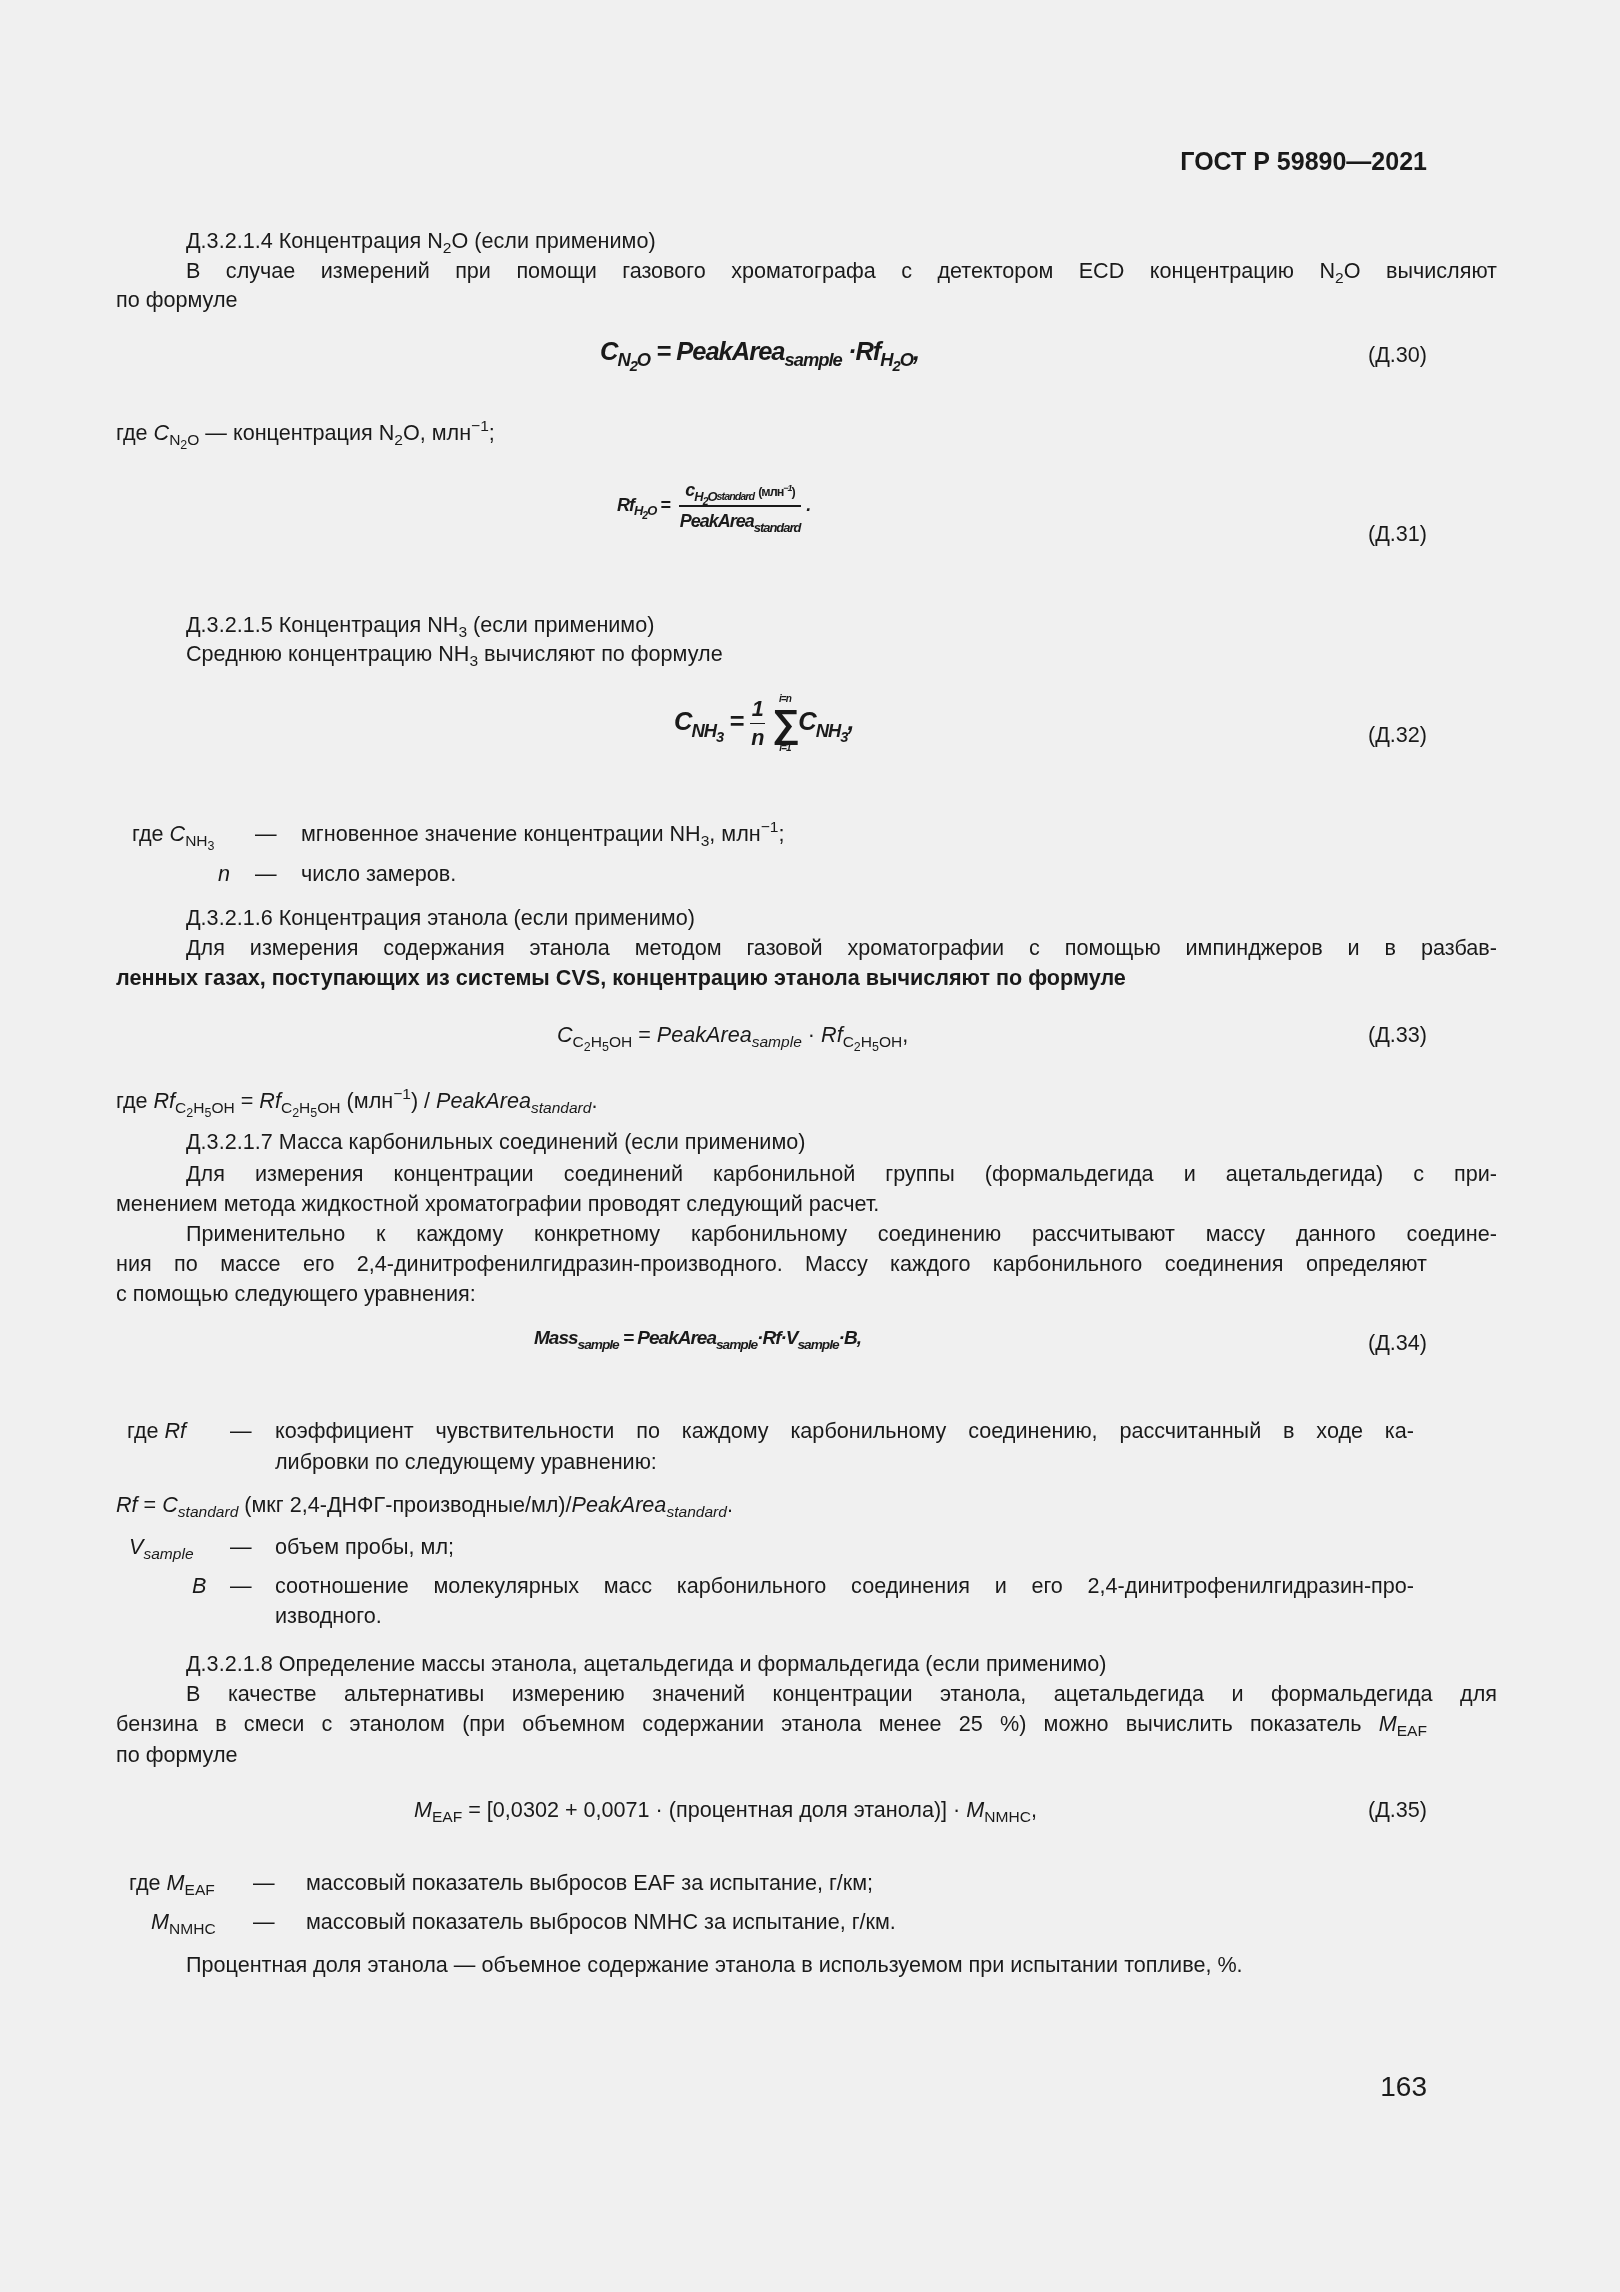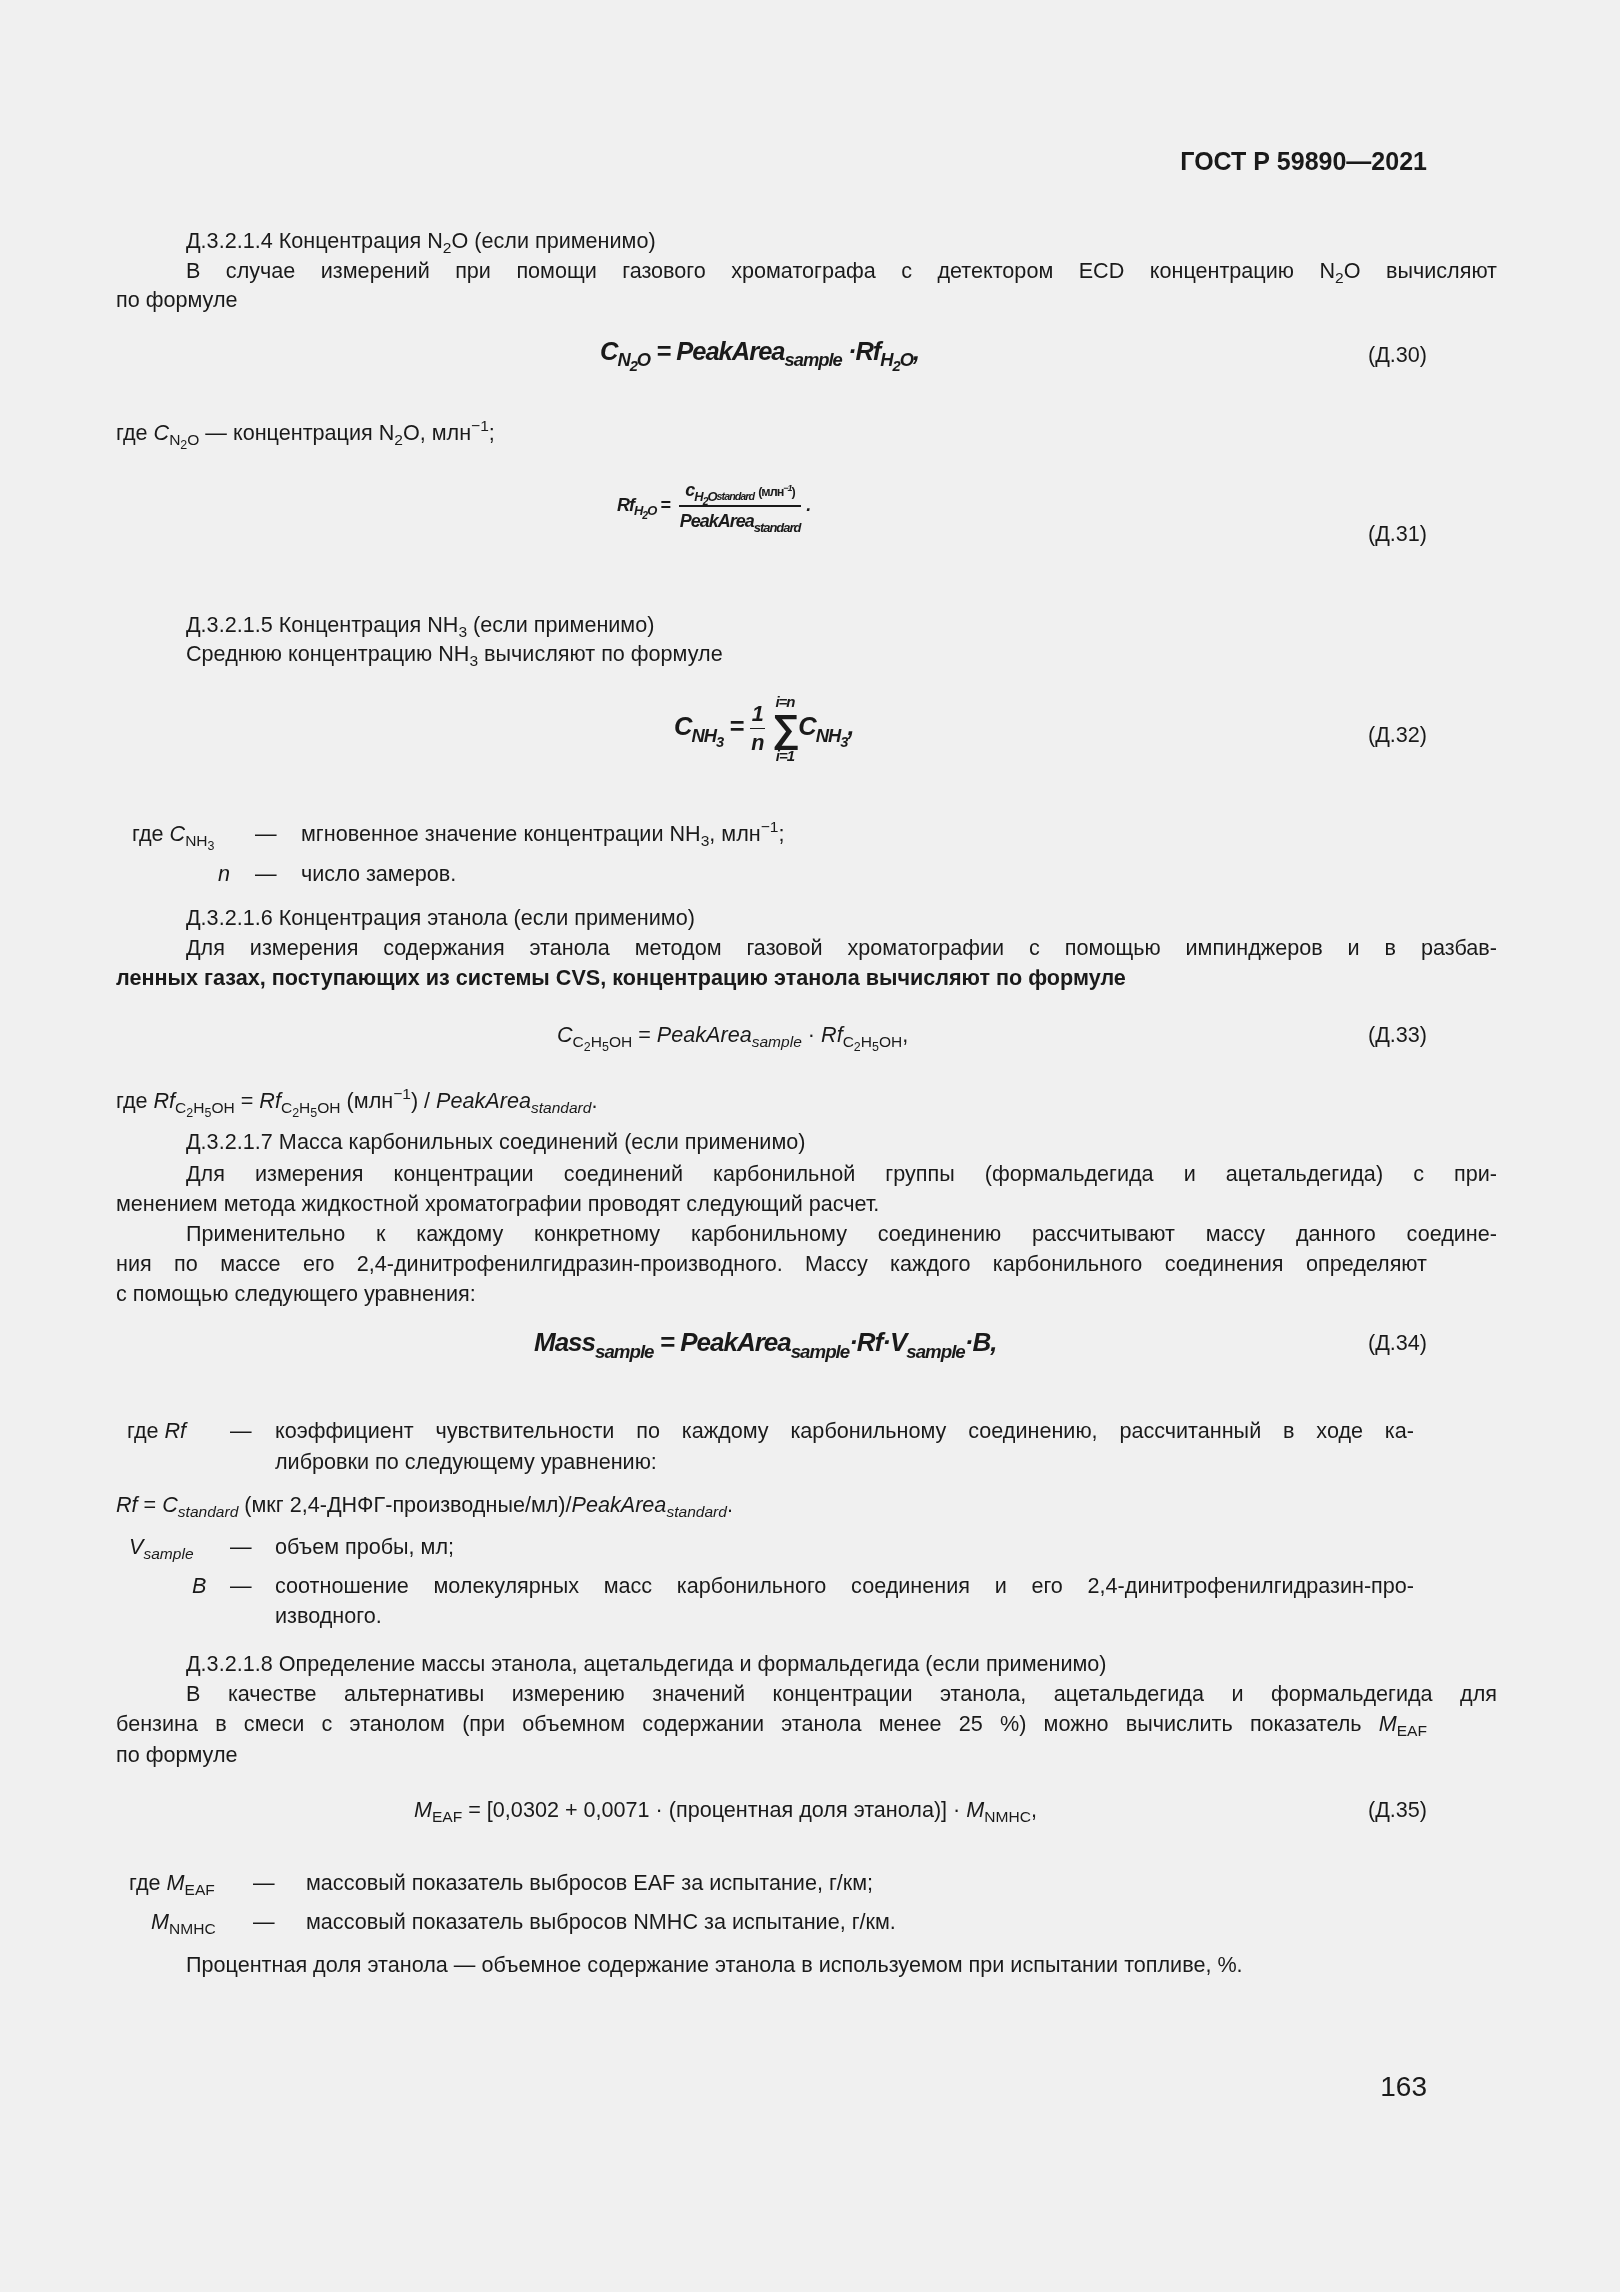--- a/index.html
+++ b/index.html
@@ -17,21 +17,21 @@
   .header { right:193px; top:147px; font-weight:bold; font-size:25px; }
   .eqnum { position:absolute; right:193px; }
   .formula { position:absolute; white-space:nowrap; }
   .bf { font-weight:bold; font-style:italic; font-family:"Liberation Sans", sans-serif; letter-spacing:-1px; }
   .frac { display:inline-flex; flex-direction:column; align-items:center; vertical-align:middle; }
   .frac .num { border-bottom:2px solid #1a1a1a; padding:0 5.9px 3.9px; }
   .frac .den { padding:3.9px 5.9px 0; }
   .defrow { position:absolute; white-space:nowrap; line-height:29px; }
   .pagenum { right:193px; top:2071px; font-size:28px; }
   .sigma { display:inline-flex; flex-direction:column; align-items:center; vertical-align:middle; line-height:1; }
-  .sigma .lim { font-size:15px; }
+  .sigma .lim { font-size:10px; }
   .sigma .s { font-size:39px; font-weight:bold; }
 </style>
 </head>
 <body>
 
 <div class="abs header">ГОСТ Р 59890—2021</div>
 
 <div class="line ind" style="top:226px;"><span>Д.3.2.1.4 Концентрация N</span><sub>2</sub><span>O (если применимо)</span></div>
 <div class="line ind just" style="top:256px;"><span>В случае измерений при помощи газового хроматографа с детектором ECD концентрацию N</span><sub>2</sub><span>O вычисляют</span></div>
 <div class="line" style="top:285px;">по формуле</div>
@@ -92,21 +92,21 @@
 
 <div class="line" style="top:1086px;"><span>где </span><i>Rf</i><sub>C<sub style="font-size:0.8em">2</sub>H<sub style="font-size:0.8em">5</sub>OH</sub><span> = </span><i>Rf</i><sub>C<sub style="font-size:0.8em">2</sub>H<sub style="font-size:0.8em">5</sub>OH</sub><span> (млн</span><sup>−1</sup><span>) / </span><i>PeakArea</i><sub><i>standard</i></sub><span>.</span></div>
 
 <div class="line ind" style="top:1127px;">Д.3.2.1.7 Масса карбонильных соединений (если применимо)</div>
 <div class="line ind just" style="top:1159px;">Для измерения концентрации соединений карбонильной группы (формальдегида и ацетальдегида) с при-</div>
 <div class="line" style="top:1189px;">менением метода жидкостной хроматографии проводят следующий расчет.</div>
 <div class="line ind just" style="top:1219px;">Применительно к каждому конкретному карбонильному соединению рассчитывают массу данного соедине-</div>
 <div class="line just" style="top:1249px;">ния по массе его 2,4-динитрофенилгидразин-производного. Массу каждого карбонильного соединения определяют</div>
 <div class="line" style="top:1279px;">с помощью следующего уравнения:</div>
 
-<div class="formula bf" style="left:534px; top:1327px; font-size:26px;">
+<div class="formula bf" style="left:534px; top:1327px; font-size:19px;">
   <span>Mass</span><sub>sample</sub>
   <span>=</span>
   <span>PeakArea</span><sub>sample</sub><span>·</span><span>Rf</span><span>·</span><span>V</span><sub>sample</sub><span>·</span><span>B,</span>
 </div>
 <div class="eqnum" style="top:1330px;">(Д.34)</div>
 
 <div class="defrow" style="left:127px; top:1416px;"><span>где </span><i>Rf</i></div>
 <div class="defrow" style="left:230px; top:1416px;">—</div>
 <div class="defrow just" style="left:275px; top:1416px; width:1139px;">коэффициент чувствительности по каждому карбонильному соединению, рассчитанный в ходе ка-</div>
 <div class="defrow" style="left:275px; top:1447px;">либровки по следующему уравнению:</div>

